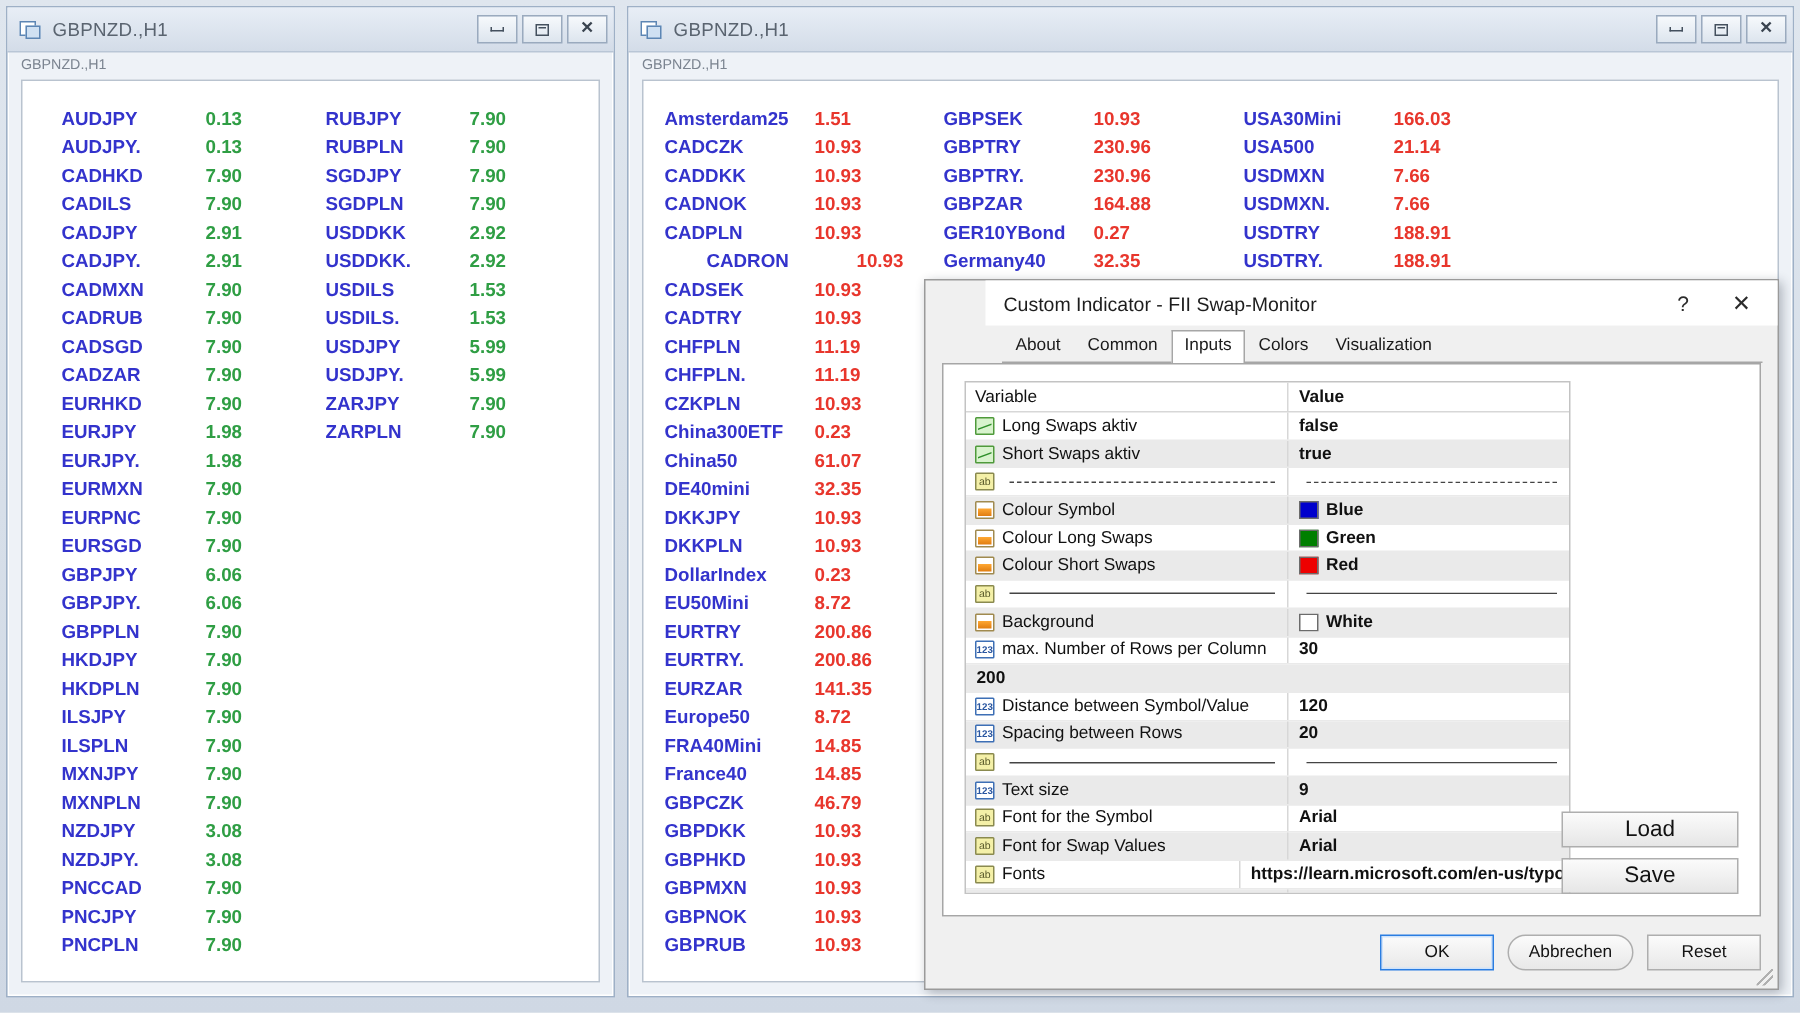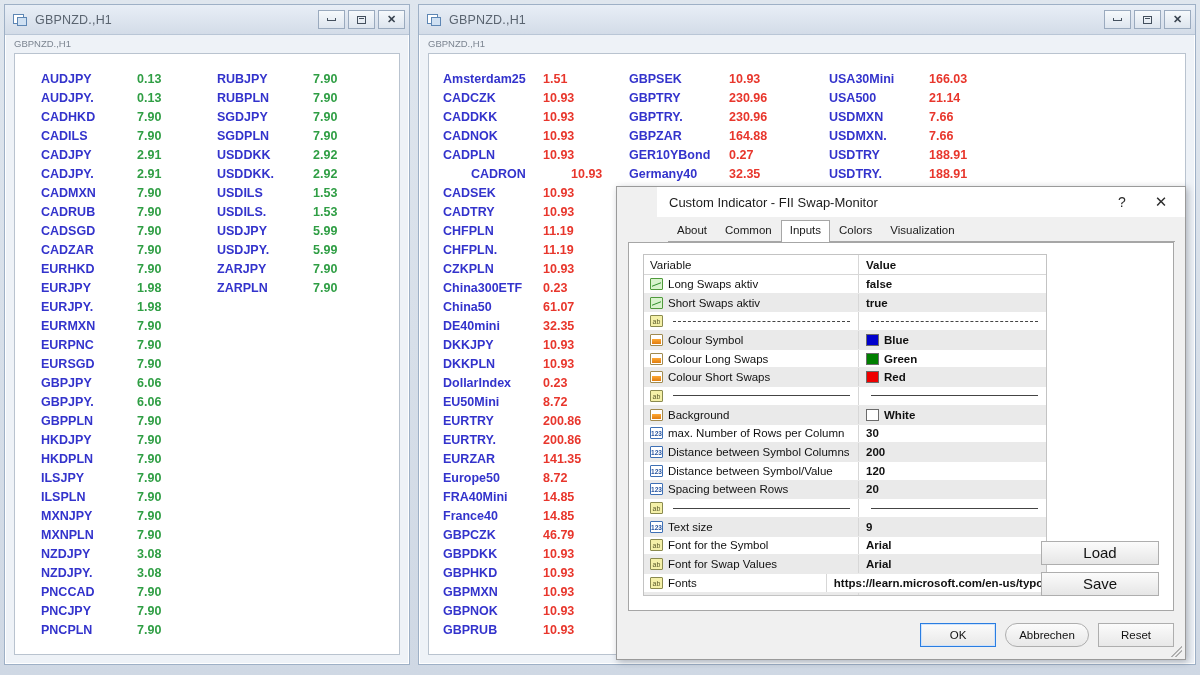--- a/index.html
+++ b/index.html
@@ -371,24 +371,20 @@
           <div class="ptrow">
             <span class="ptcell var">
               <span class="pico num">123</span>
               <span>max. Number of Rows per Column</span>
             </span>
             <span class="ptcell val">
               <span>30</span>
             </span>
           </div>
           <div class="ptrow alt">
-            <span class="ptcell var">
-              <span class="pico num">123</span>
-              <span>Distance between Symbol Columns</span>
-            </span>
             <span class="ptcell val">
               <span>200</span>
             </span>
           </div>
           <div class="ptrow">
             <span class="ptcell var">
               <span class="pico num">123</span>
               <span>Distance between Symbol/Value</span>
             </span>
             <span class="ptcell val">

